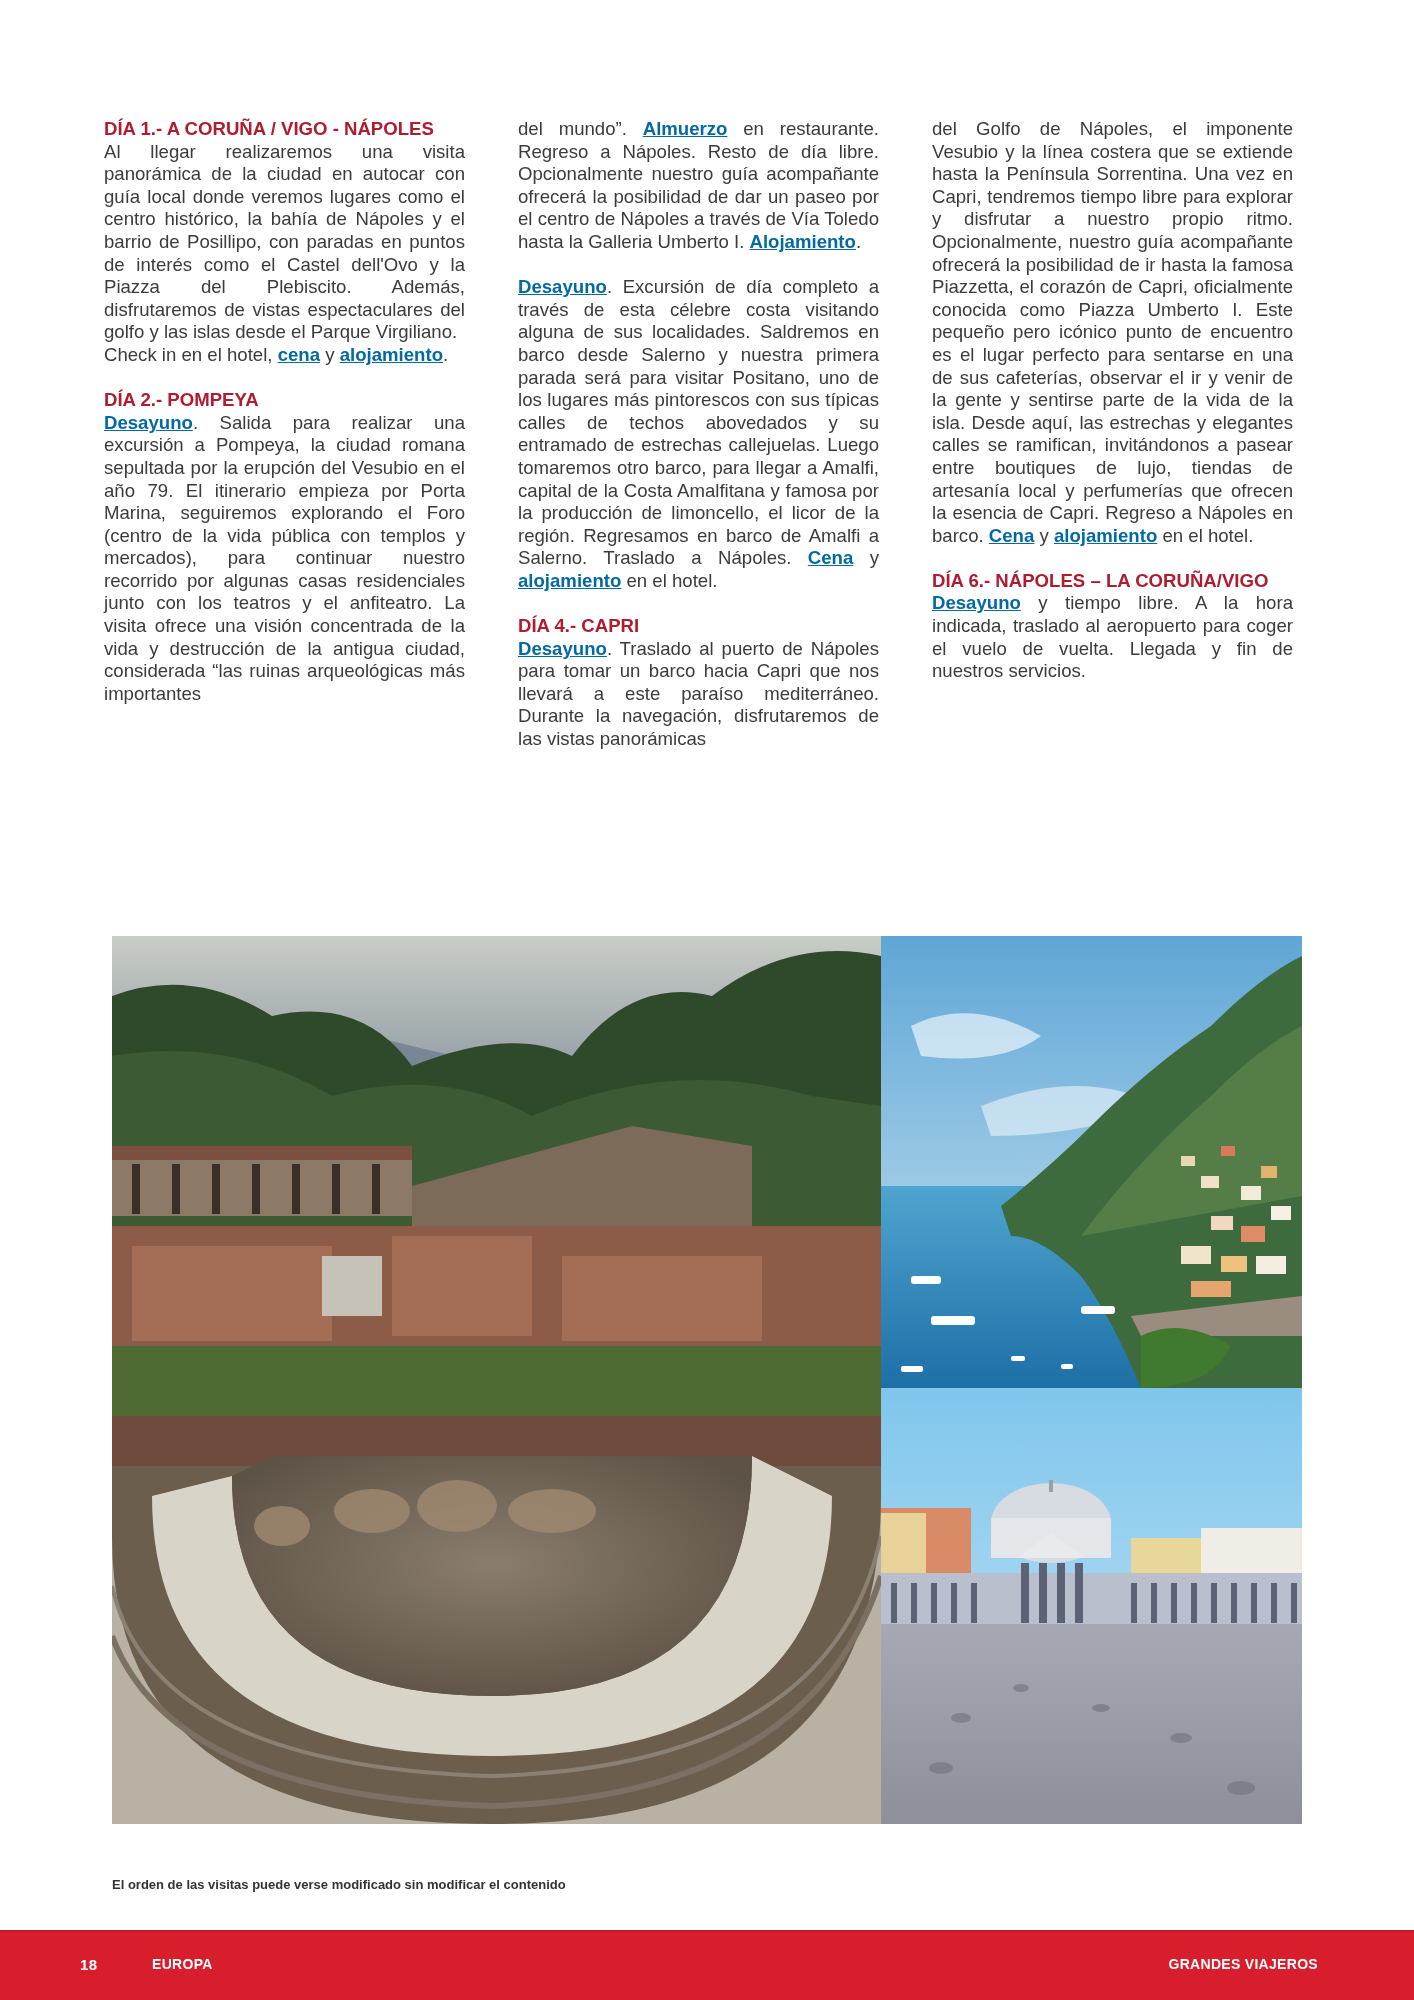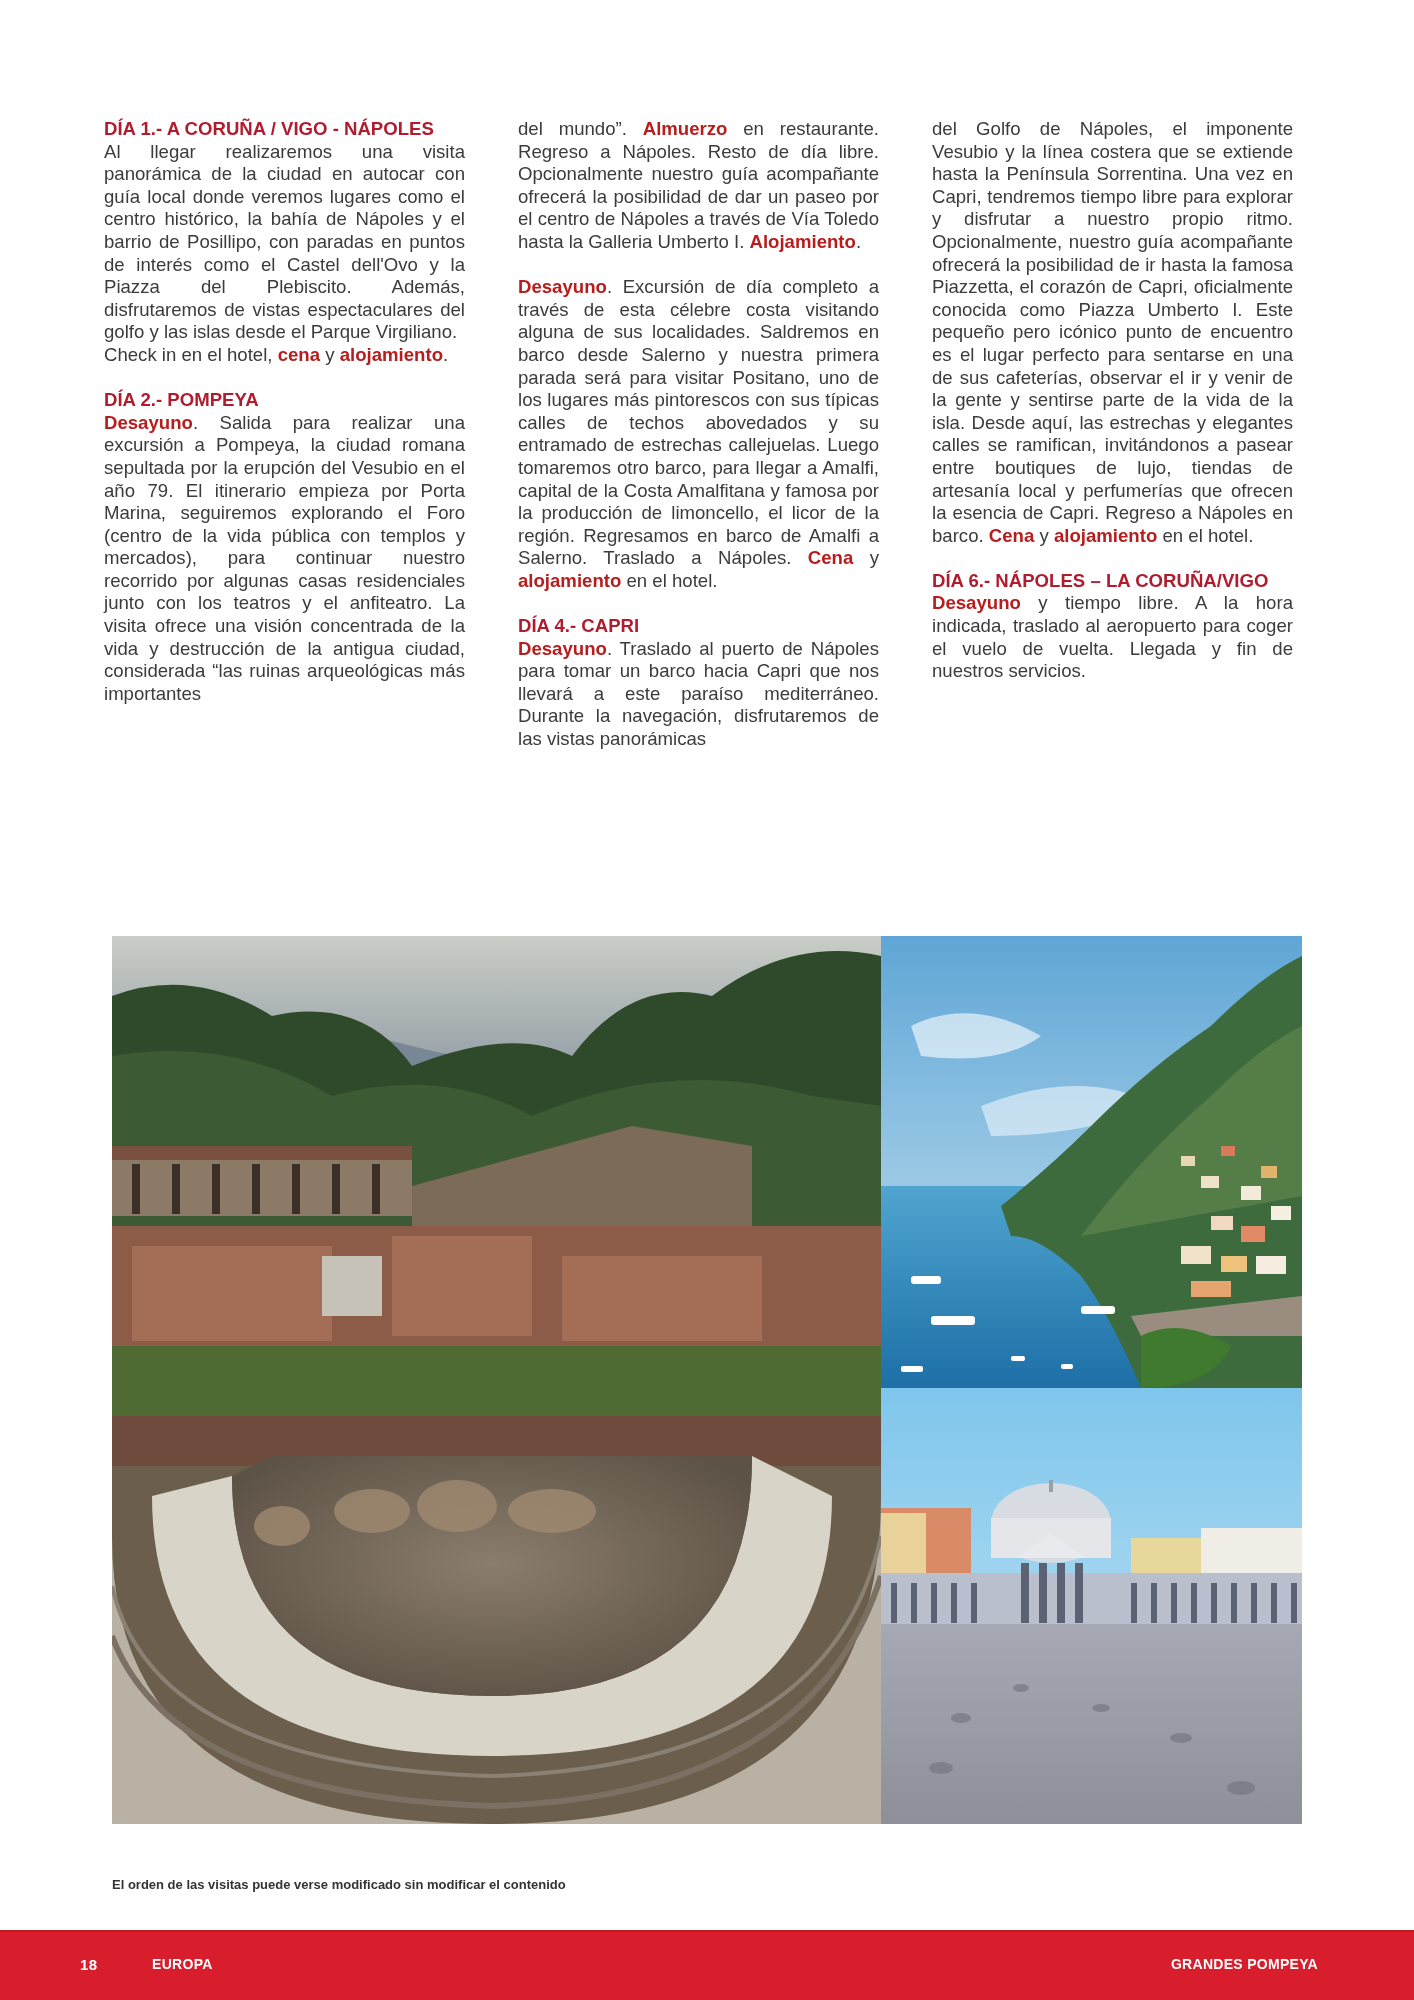--- a/index.html
+++ b/index.html
@@ -5,21 +5,21 @@
   html, body { margin: 0; padding: 0; background: #ffffff; }
   body { width: 1414px; height: 2000px; position: relative; overflow: hidden;
          font-family: "Liberation Sans", "DejaVu Sans", sans-serif; color: #3b3b3b; }
   .columns { position: absolute; left: 104px; top: 118px; width: 1190px;
              display: grid; grid-template-columns: 361px 361px 361px; column-gap: 53px; }
   .col { font-size: 18.6px; line-height: 22.6px; text-align: justify; }
   .col p { margin: 0; }
   .day h3 { margin: 0; color: #b01c2e; font-size: 18.6px; line-height: 22.6px; font-weight: bold; text-align: justify; }
   .day { margin-bottom: 22.6px; }
   .day.nomargin { margin-bottom: 0; }
-  b { color: #b91c1c; }
+  b { color: #0369a1; text-decoration: underline; }
   .photos { position: absolute; left: 112px; top: 936px; width: 1190px; height: 888px; display: flex; }
   .photo { position: relative; overflow: hidden; }
   .photo-main { width: 769px; height: 888px; }
   .photo-side { width: 421px; height: 888px; display: flex; flex-direction: column; }
   .photo-top { width: 421px; height: 452px; }
   .photo-bottom { width: 421px; height: 436px; }
   svg { display: block; }
   .note { position: absolute; left: 112px; top: 1877px; font-size: 13px; font-weight: bold; color: #333; }
   .footer { position: absolute; left: 0; top: 1930px; width: 1414px; height: 70px; background: #d81e2c;
             border-top: 2px solid #c41a28; }
@@ -217,14 +217,14 @@
       </svg>
     </div>
   </div>
 </div>
 
 <div class="note">El orden de las visitas puede verse modificado sin modificar el contenido</div>
 
 <div class="footer">
   <span class="f-page">18</span>
   <span class="f-section">EUROPA</span>
-  <span class="f-brand">GRANDES POMPEYA</span>
+  <span class="f-brand">GRANDES VIAJEROS</span>
 </div>
 
 </body></html>

